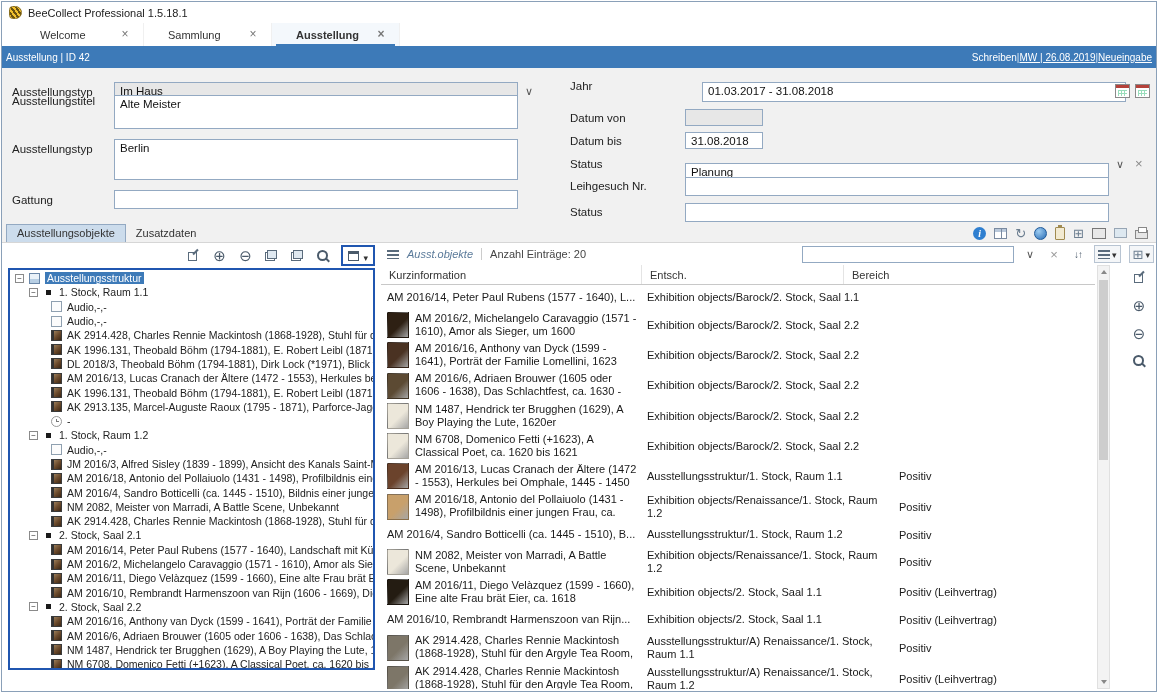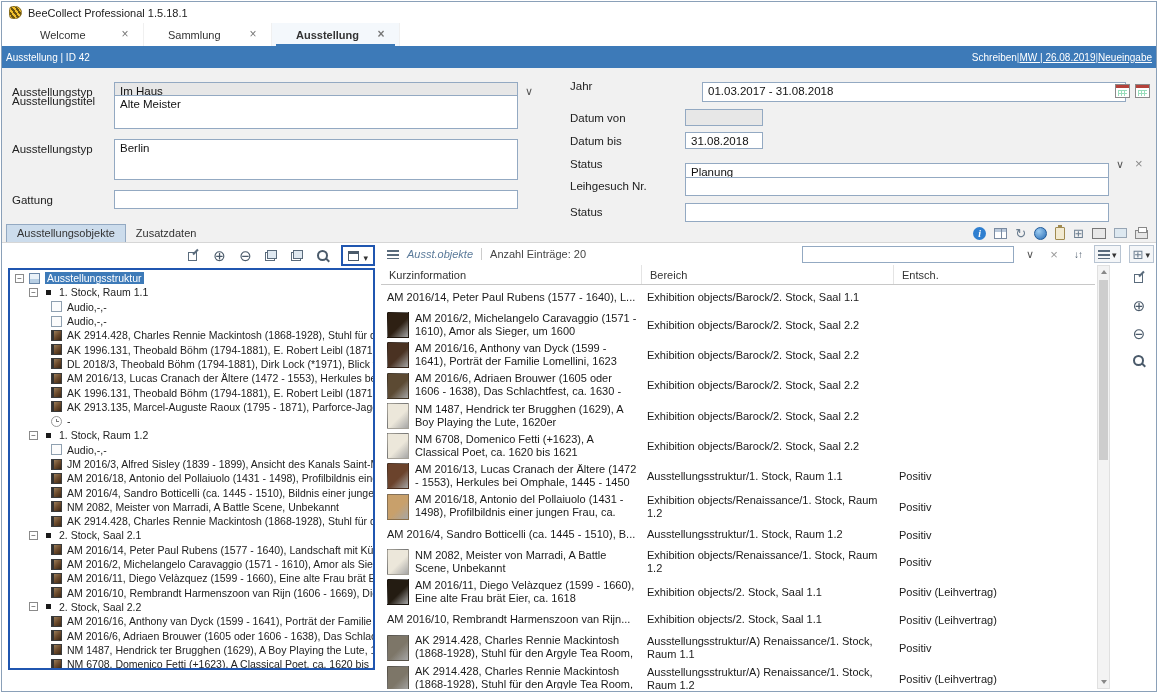--- a/index.html
+++ b/index.html
@@ -407,22 +407,22 @@
             <span class="caret"></span>
           </span>
         <span class="mini-btn">
             <span class="ic-grid"></span>
             <span class="caret"></span>
           </span>
       </div>
 
       <div class="rheader">
         <span class="hc hc1">Kurzinformation</span>
+        <span class="hc hc3">Entsch.</span>
         <span class="hc hc2">Bereich</span>
-        <span class="hc hc3">Entsch.</span>
       </div>
 
       <div class="rlist">
           <div class="lrow">
             <div class="c1">
               <span class="ktext">AM 2016/14, Peter Paul Rubens (1577 - 1640), L...</span>
             </div>
             <div class="c2">Exhibition objects/Barock/2. Stock, Saal 1.1</div>
             <div class="c3"></div>
           </div>

